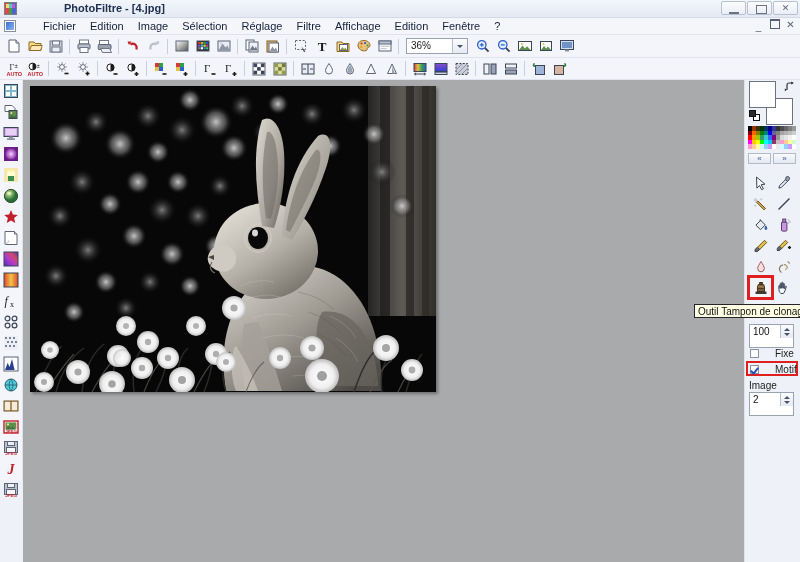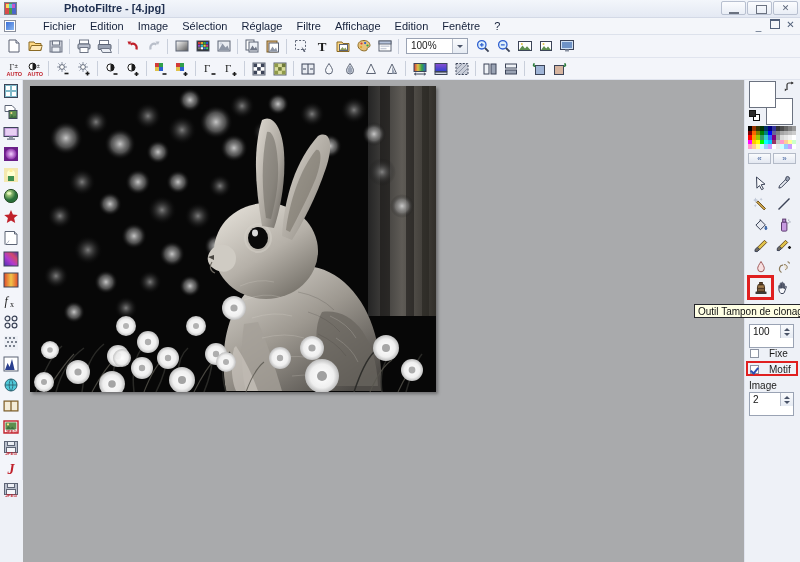--- a/index.html
+++ b/index.html
@@ -97,21 +97,21 @@
   .opt-spin{position:absolute;left:4px;top:244px;width:45px;height:24px;
     background:#fff;border:1px solid #9aa3b4;box-sizing:border-box;}
   .opt-spin .v{position:absolute;left:3px;top:1px;font-size:10px;color:#111;}
   .opt-spin .sp{position:absolute;right:0;top:0;width:12px;height:13px;
     background:linear-gradient(#fafbfd,#e6ebf3);border-left:1px solid #b7bdc9;}
   .opt-spin .sp:before,.opt-spin .sp:after{content:"";position:absolute;left:3px;
     border-left:3px solid transparent;border-right:3px solid transparent;}
   .opt-spin .sp:before{top:3px;border-bottom:3px solid #4a5468;}
   .opt-spin .sp:after{top:8px;border-top:3px solid #4a5468;}
 
-  .chk-row{position:absolute;left:5px;width:48px;height:12px;display:flex;align-items:center;gap:10px;}
+  .chk-row{position:absolute;left:5px;width:48px;height:12px;display:flex;align-items:center;gap:16px;}
   .chk{width:9px;height:9px;background:#fff;border:1px solid #8d94a3;box-sizing:border-box;position:relative;flex:none;}
   .chk.on:after{content:"";position:absolute;left:1px;top:0px;width:3px;height:6px;
     border-right:2px solid #2b4fb0;border-bottom:2px solid #2b4fb0;transform:rotate(40deg);}
   .chk-lbl{font-size:10px;color:#1b1b1b;white-space:nowrap;}
   .hilite-box{position:absolute;left:1px;width:52px;height:15px;border:2px solid #e02020;box-sizing:border-box;}
   .opt-label{position:absolute;left:4px;font-size:10px;color:#1b1b1b;}
 
   
   .tooltip{position:absolute;left:694px;top:304px;height:14px;
     background:#ffffe4;border:1px solid #24242a;box-sizing:border-box;
@@ -295,21 +295,21 @@
       <svg class="ic" width="15" height="15" viewBox="0 0 15 15">
           <rect x="1.5" y="2.5" width="12" height="10" fill="#fff" stroke="#5c6475"></rect>
           <rect x="1.5" y="2.5" width="12" height="3" fill="#b6c4dc" stroke="#5c6475"></rect>
           <rect x="3" y="7" width="9" height="1.4" fill="#c7ccd8"></rect>
           <rect x="3" y="9.4" width="6" height="1.4" fill="#c7ccd8"></rect>
         </svg>
     </div>
     <div class="tsep"></div>
 
     <div class="zoomcombo">
-      <span class="zv">100%</span>
+      <span class="zv">36%</span>
       <span class="zarrow"></span>
     </div>
 
     <div class="tbtn">
       <svg class="ic" width="15" height="15" viewBox="0 0 15 15">
           <circle cx="6.3" cy="6.3" r="4.2" fill="#dff0fb" stroke="#2f5fd0" stroke-width="1.3"></circle>
           <path d="M9.5 9.5l3.6 3.6" stroke="#3c4458" stroke-width="1.8"></path>
           <path d="M4.4 6.3h3.8M6.3 4.4v3.8" stroke="#2f5fd0" stroke-width="1.2"></path>
         </svg>
     </div>

